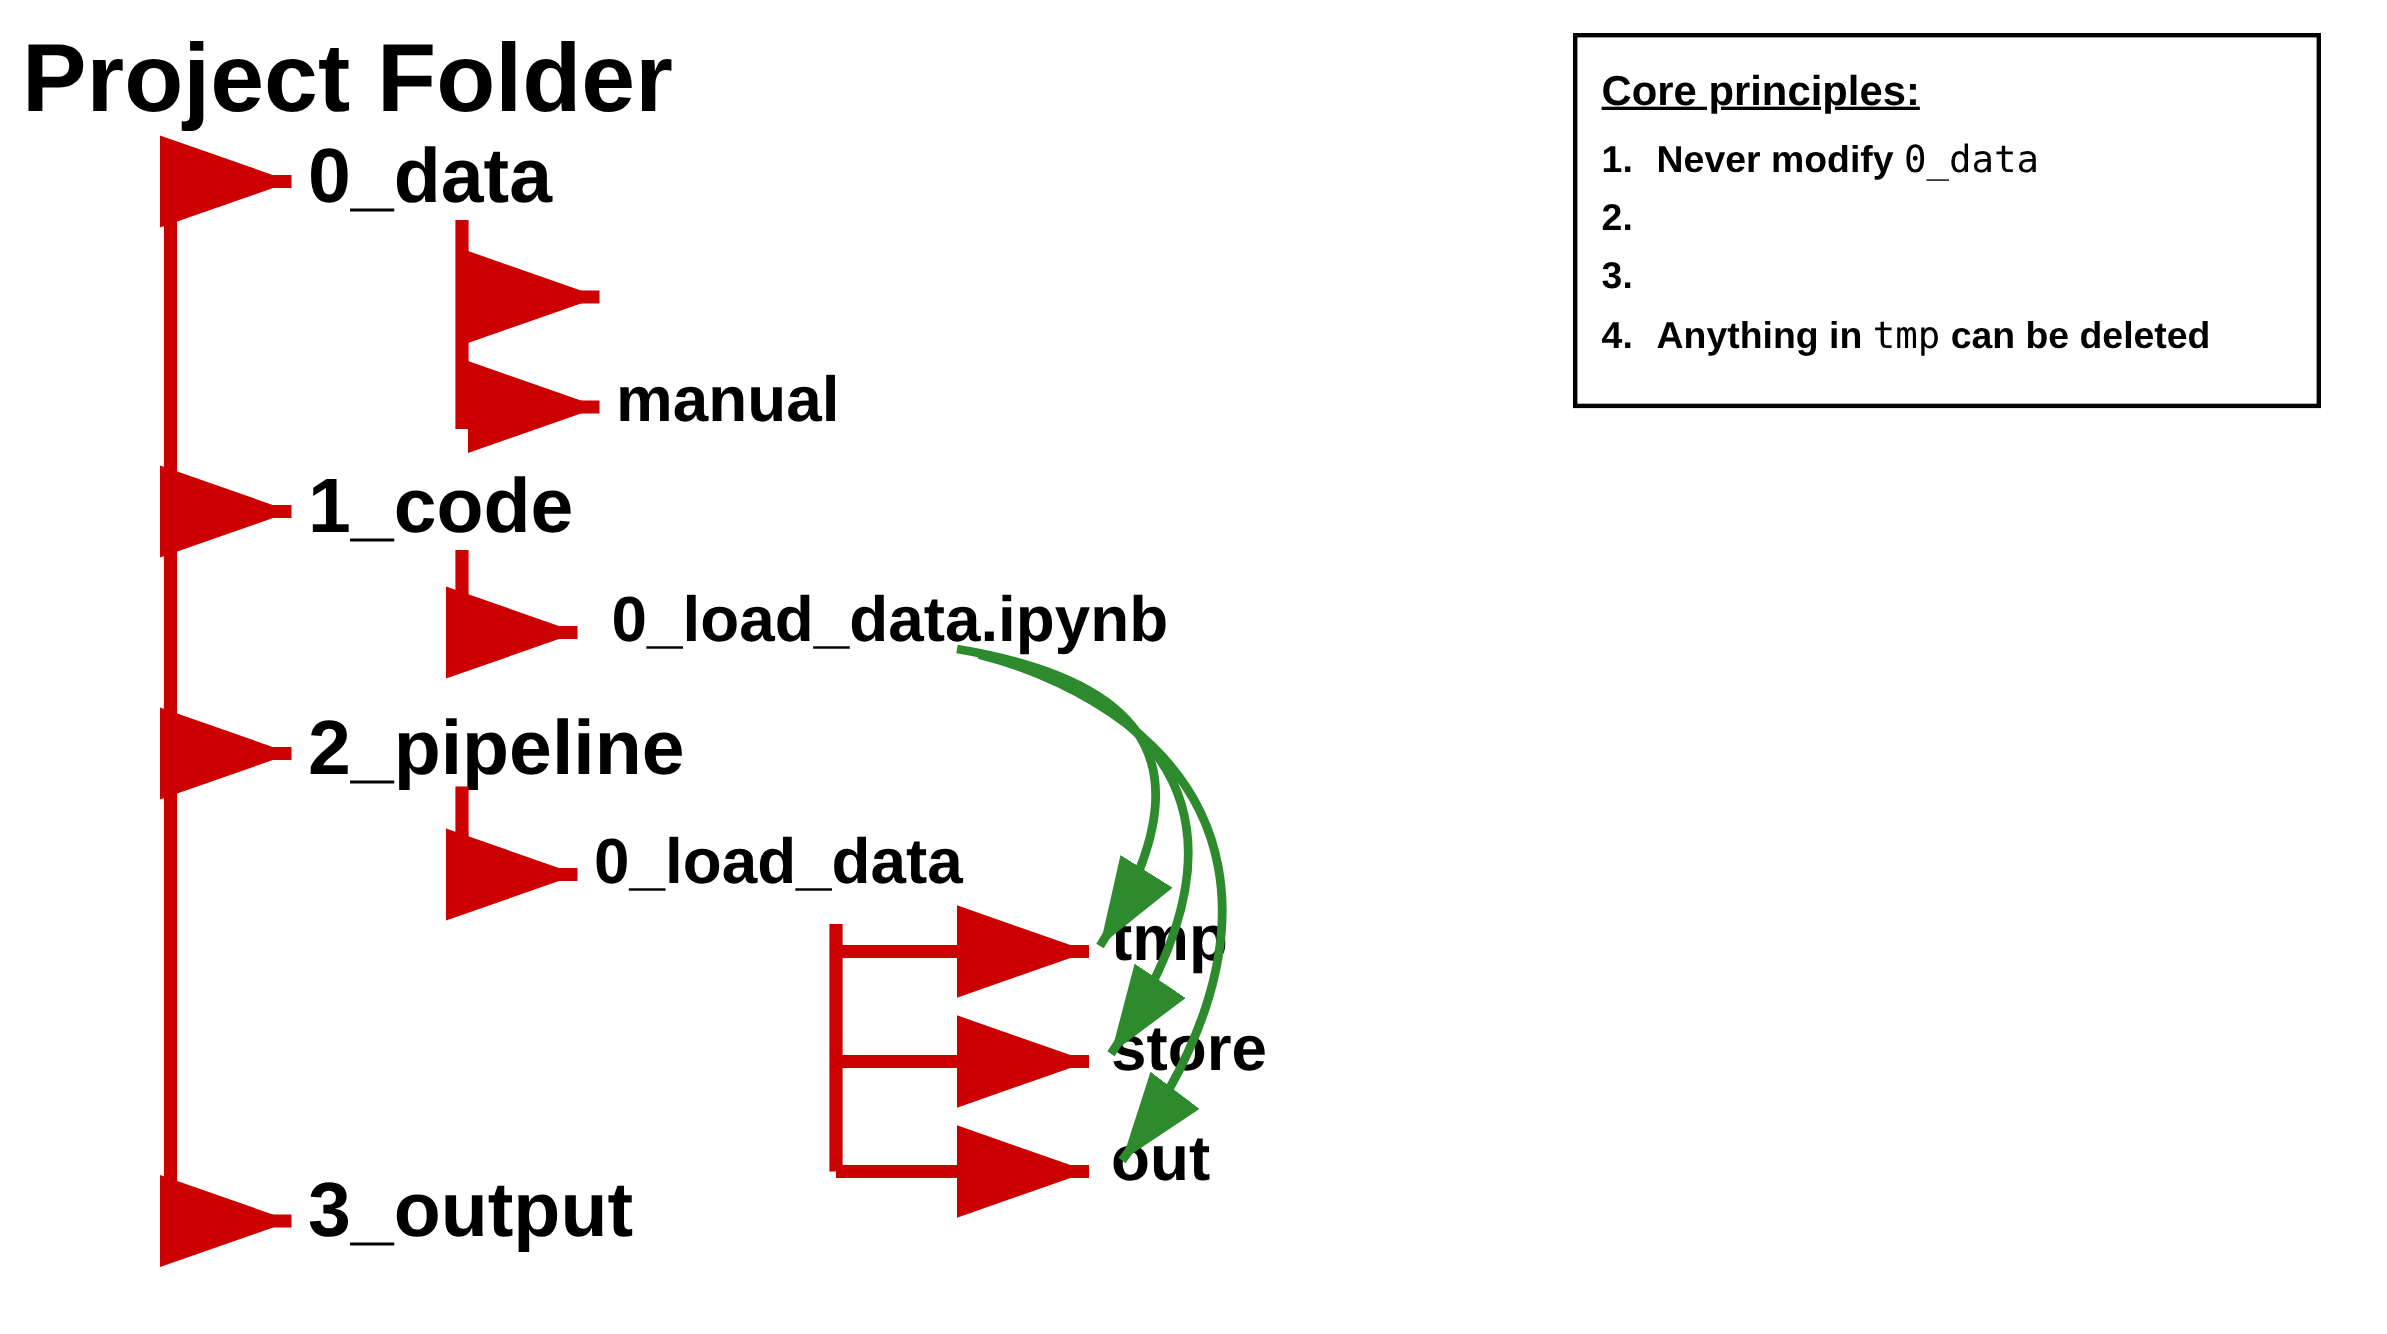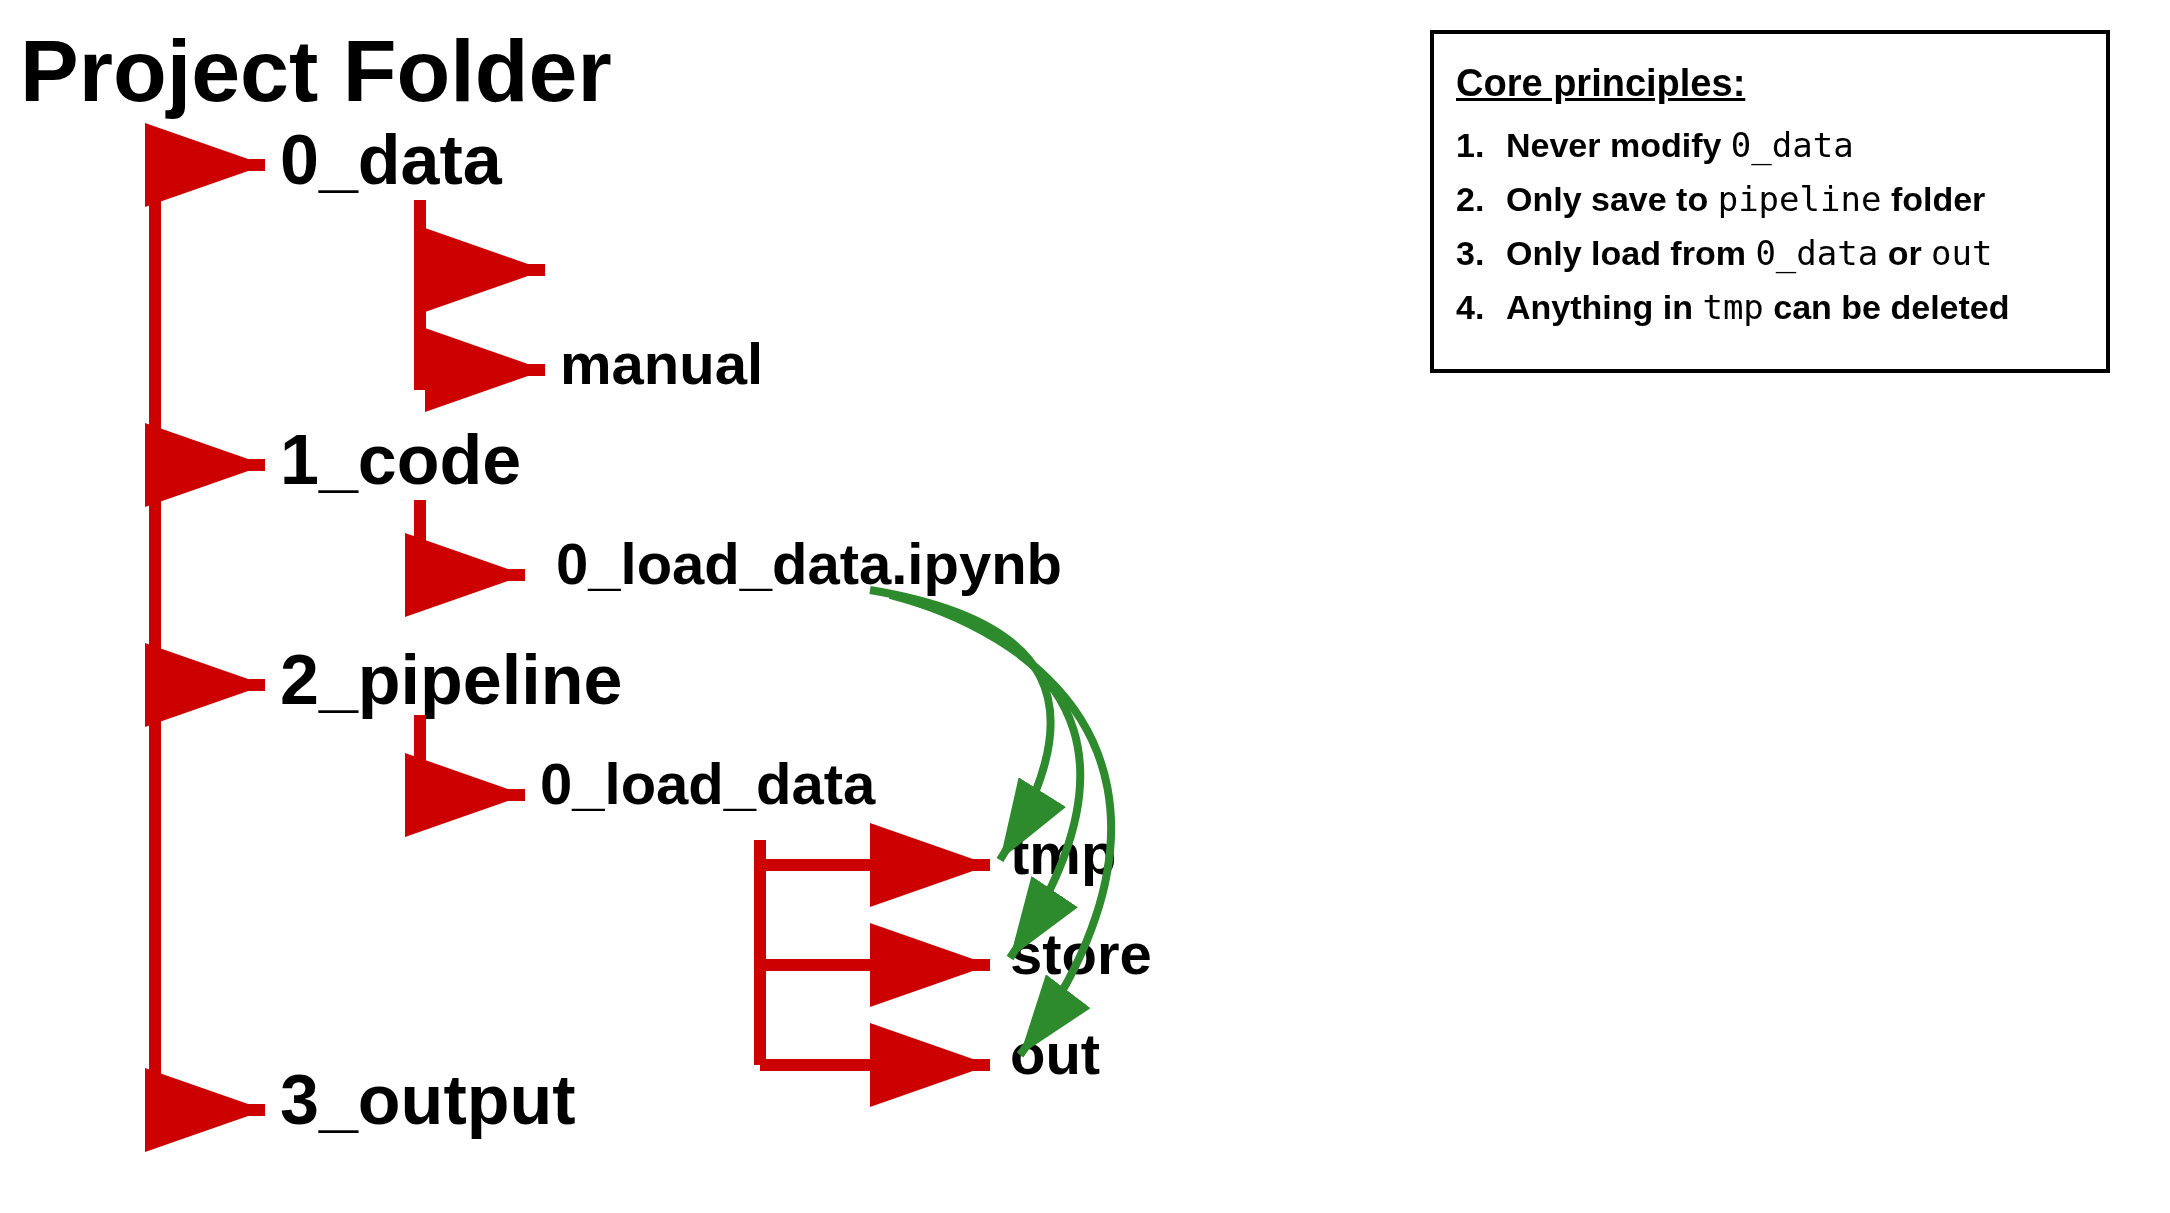--- a/index.html
+++ b/index.html
@@ -124,29 +124,23 @@
     <div class="core-principles-title">Core principles:</div>
     <ul class="core-principles-list">
       <li>
         <span class="li-number bold-text">1.</span>
         <span>
           <span class="bold-text">Never modify</span> <span class="code-text">0_data</span>
         </span>
       </li>
       <li>
         <span class="li-number bold-text">2.</span>
-        <span>
-          <span class="bold-text">Only save to</span> <span class="code-text">pipeline</span> <span class="bold-text">folder</span>
-        </span>
       </li>
       <li>
         <span class="li-number bold-text">3.</span>
-        <span>
-          <span class="bold-text">Only load from</span> <span class="code-text">0_data</span> <span class="bold-text">or</span> <span class="code-text">out</span>
-        </span>
       </li>
       <li>
         <span class="li-number bold-text">4.</span>
         <span>
           <span class="bold-text">Anything in</span> <span class="code-text">tmp</span> <span class="bold-text">can be deleted</span>
         </span>
       </li>
     </ul>
   </div>
 

